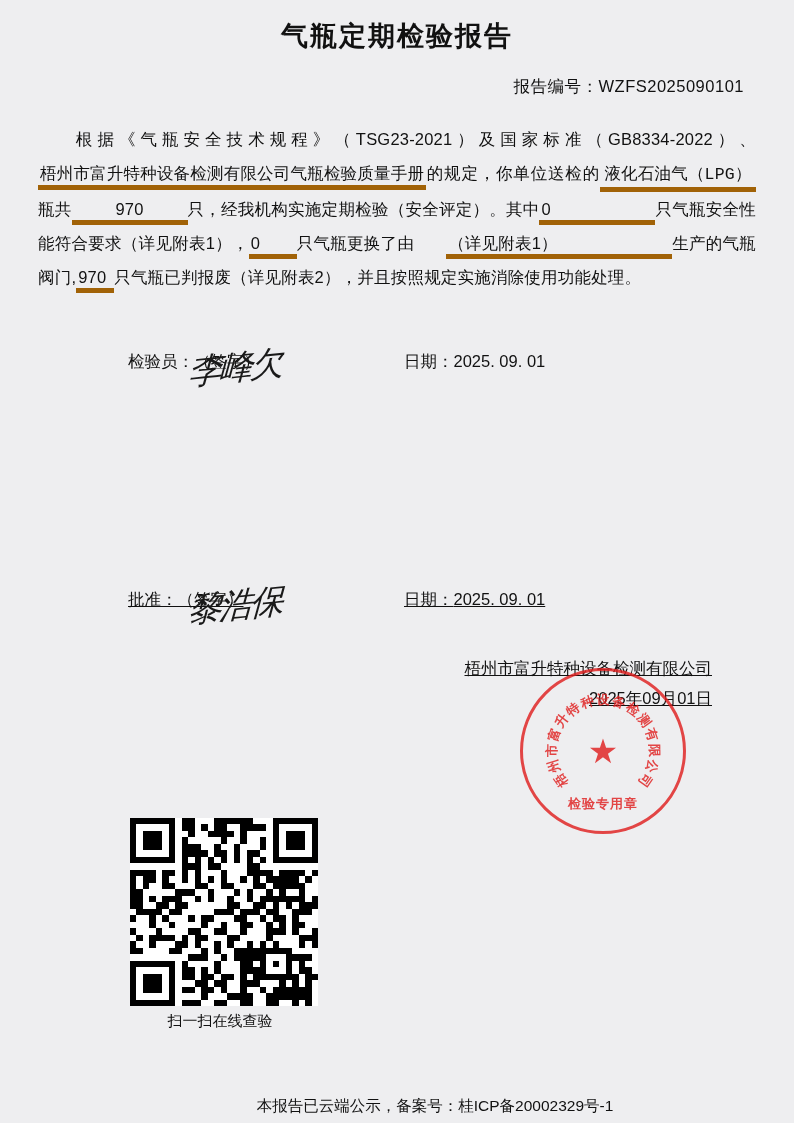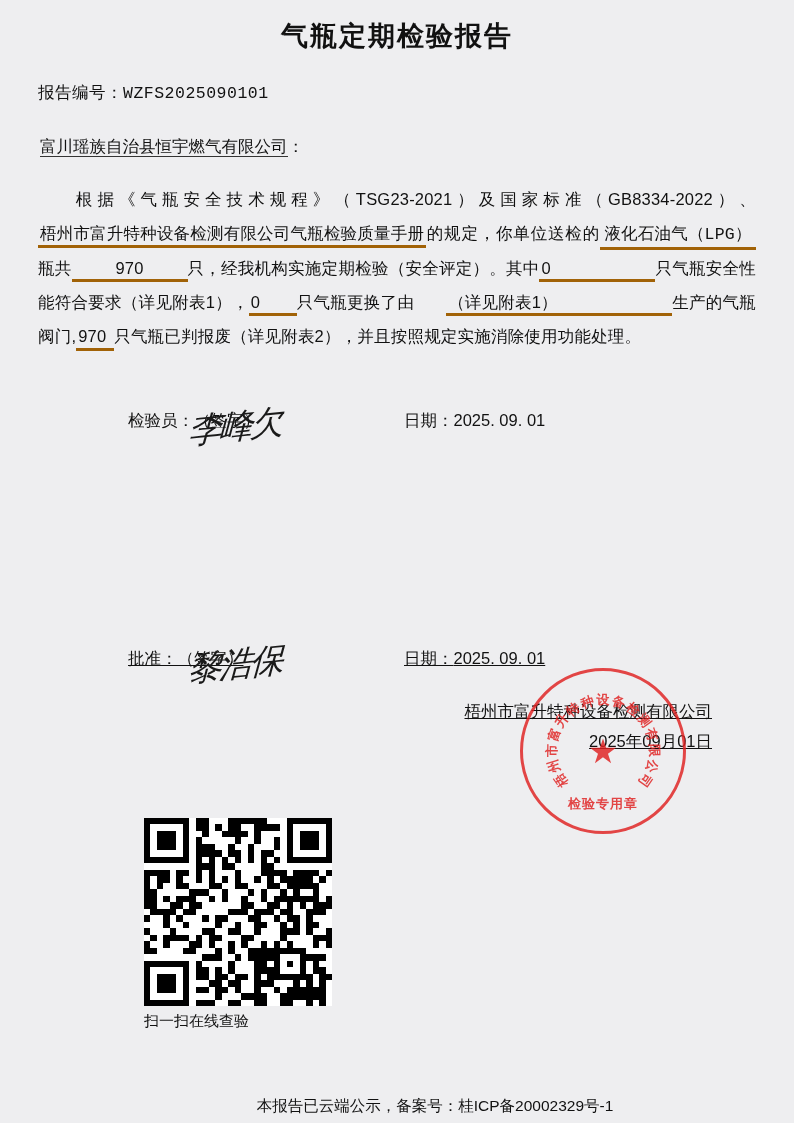--- a/index.html
+++ b/index.html
@@ -25,25 +25,25 @@
   .title {
     text-align: center;
     font-size: 27px;
     font-weight: bold;
     letter-spacing: 2px;
     margin-top: 18px;
     margin-bottom: 0;
     font-family: "Liberation Serif", "DejaVu Serif", serif;
   }
   .report-no {
+    text-align: right;
     font-size: 16.5px;
-    margin-top: 28px;
+    margin-top: 22px;
     padding-right: 12px;
     letter-spacing: 0.5px;
-    font-family: Liberation Mono, monospace;
   }
   .addressee {
     margin-top: 32px;
     font-size: 16.5px;
     padding-left: 2px;
   }
   .addressee .u {
     border-bottom: 1px solid #333;
     padding-bottom: 1px;
   }
@@ -52,21 +52,21 @@
     font-size: 16.5px;
     line-height: 2.08;
     text-align: justify;
     letter-spacing: 0.2px;
   }
   .indent {
     display: inline-block;
     width: 33px;
   }
   .fill {
-    border-bottom: 3px solid #a16207;
+    border-bottom: 5px solid #a16207;
     display: inline-block;
     text-align: center;
     padding: 0 2px;
     line-height: 1.35;
   }
   .fill.left {
     text-align: left;
   }
   .f-manual   { min-width: 296px; }
   .f-gas      { min-width: 152px; font-family: Liberation Mono, monospace; }
@@ -113,21 +113,21 @@
     transform: rotate(-6deg) skewX(-8deg);
     white-space: nowrap;
     letter-spacing: -3px;
   }
   .approve-block {
     margin-top: 88px;
     position: relative;
     text-decoration: underline;
   }
   .issuer {
-    margin-top: 26px;
+    margin-top: 42px;
     text-align: right;
     font-size: 16.5px;
     line-height: 1.85;
     padding-right: 44px;
   }
 
   
   .stamp {
     position: absolute;
     left: 520px;
@@ -170,24 +170,24 @@
     width: 100%;
     text-align: center;
     font-size: 13px;
     font-weight: bold;
     letter-spacing: 1px;
     font-family: Liberation Serif, serif;
   }
 
   .qr-wrap {
     position: absolute;
-    left: 144px;
+    left: 130px;
     top: 800px;
     width: 180px;
-    text-align: left;
+    text-align: center;
   }
   .qr {
     width: 188px;
     height: 188px;
     background: #fff;
     padding: 0;
     box-sizing: border-box;
     display: block;
   }
   .qr-caption {
@@ -209,23 +209,20 @@
 <body>
 
 <div class="page">
 
   <div class="title">气瓶定期检验报告</div>
 
   <div class="report-no">
     <span>报告编号：</span><span>WZFS2025090101</span>
   </div>
 
-  <div class="addressee">
-    <span class="u">富川瑶族自治县恒宇燃气有限公司</span><span>：</span>
-  </div>
 
   <div class="body-text">
     <span class="indent"></span><span>根据《气瓶安全技术规程》（TSG23-2021）及国家标准（GB8334-2022）、</span><span class="fill f-manual">梧州市富升特种设备检测有限公司气瓶检验质量手册</span><span>的规定，你单位送检的</span><span class="fill f-gas">液化石油气（LPG）</span><span>瓶共</span><span class="fill f-count">970</span><span>只，经我机构实施定期检验（安全评定）。其中</span><span class="fill f-qualified left">0</span><span>只气瓶安全性能符合要求（详见附表1），</span><span class="fill f-valve-n left">0</span><span>只气瓶更换了由</span><span class="fill f-valve left">（详见附表1）</span><span>生产的气瓶阀门,</span><span class="fill f-scrap left">970</span><span>只气瓶已判报废（详见附表2），并且按照规定实施消除使用功能处理。</span>
   </div>
 
   <div class="sign-block">
     <div class="sign-row">
       <div class="label">检验员：（签字）</div>
       <div class="sig">
         <span class="sig-img">李峰欠</span>

